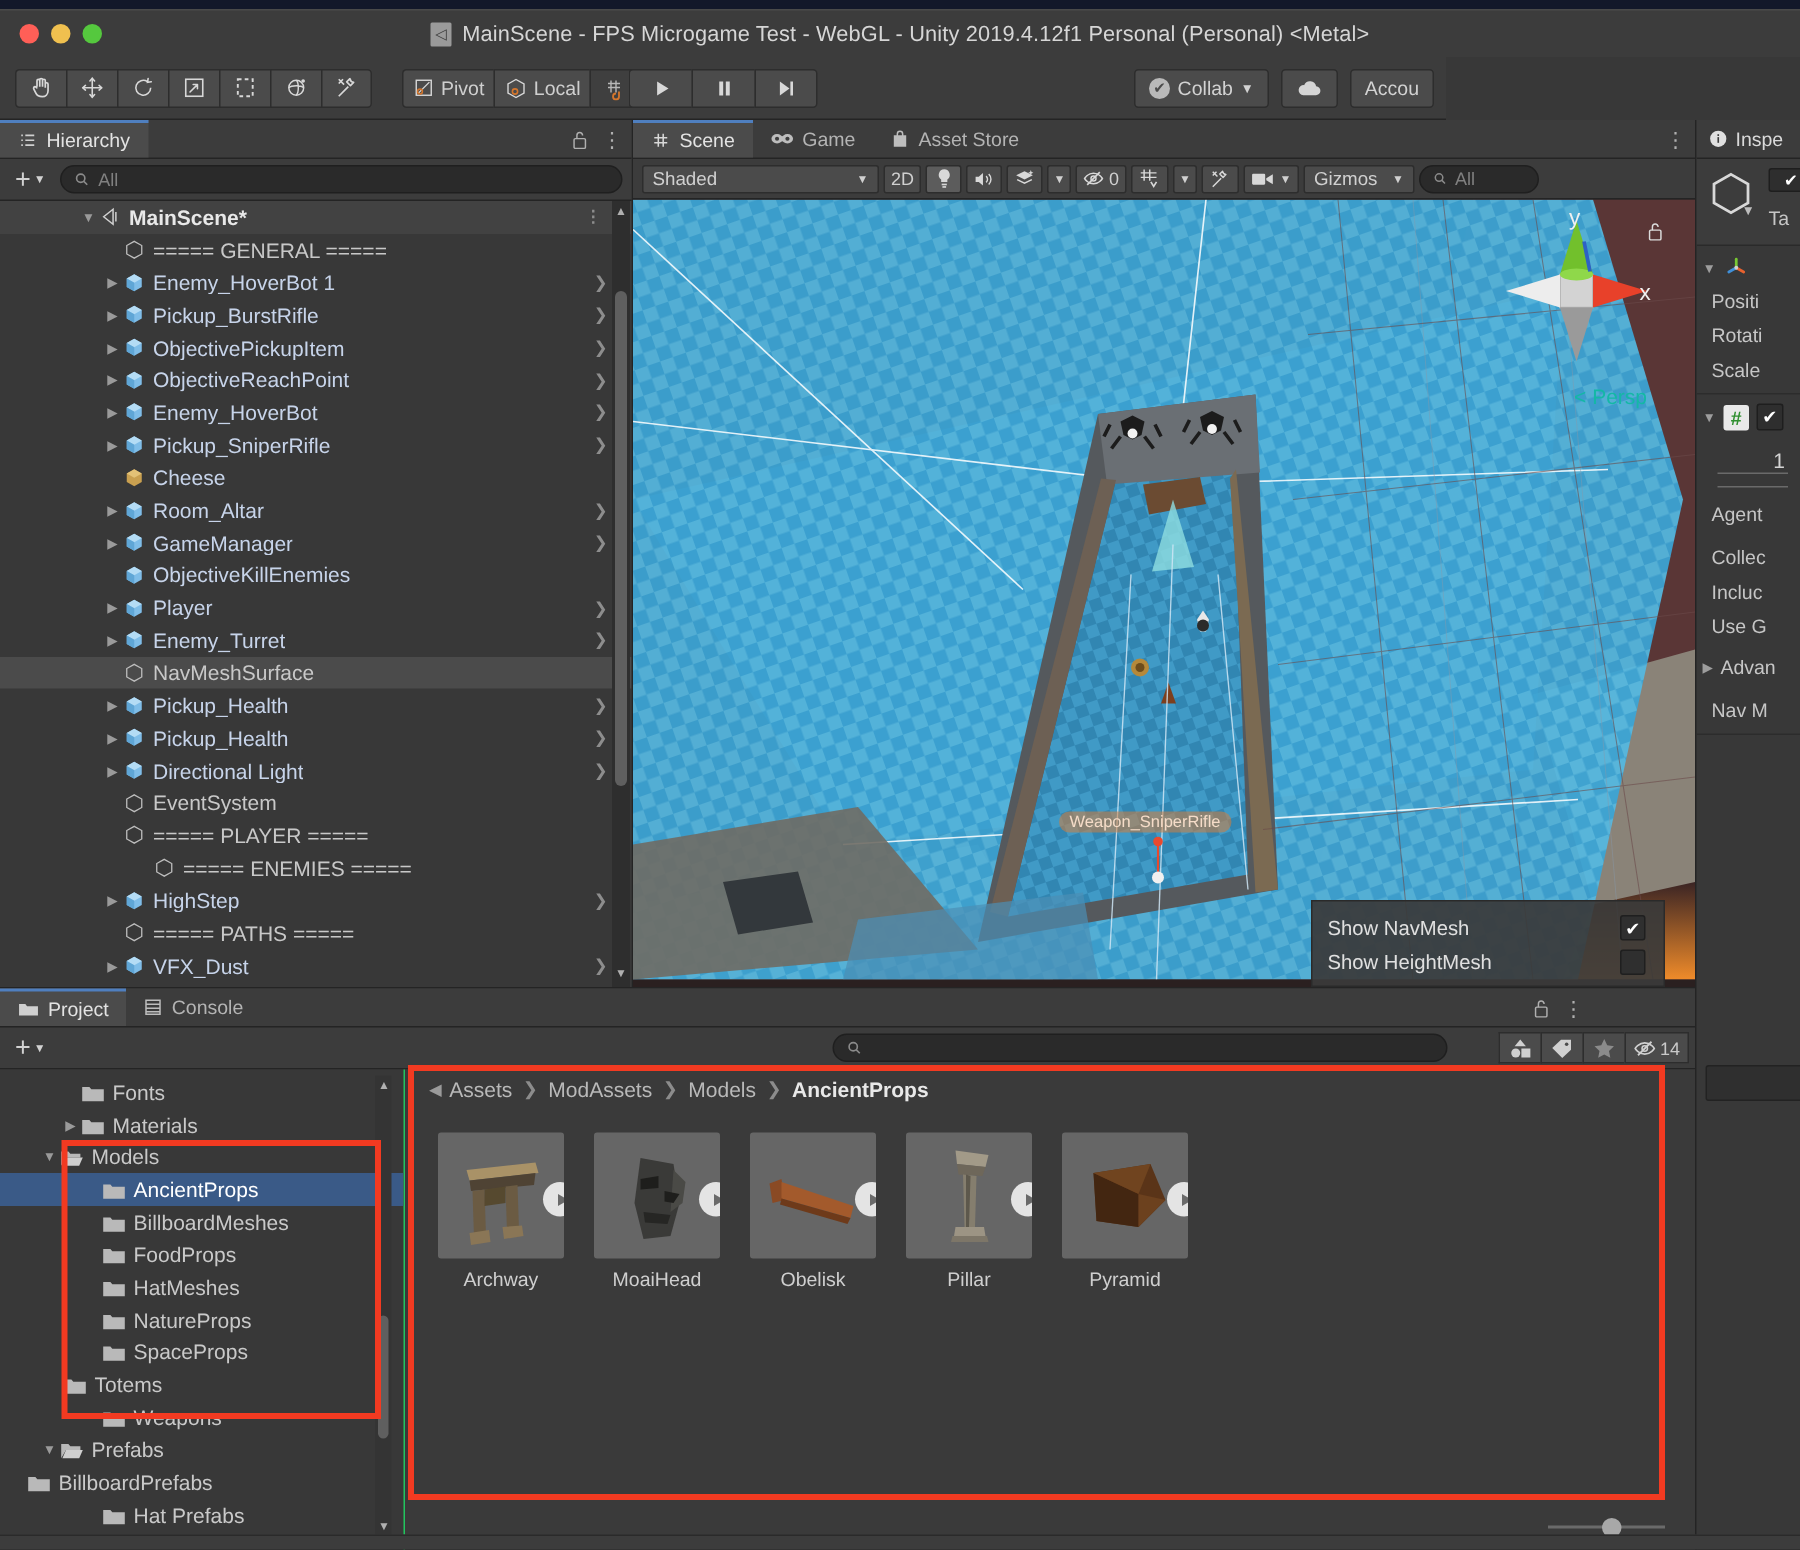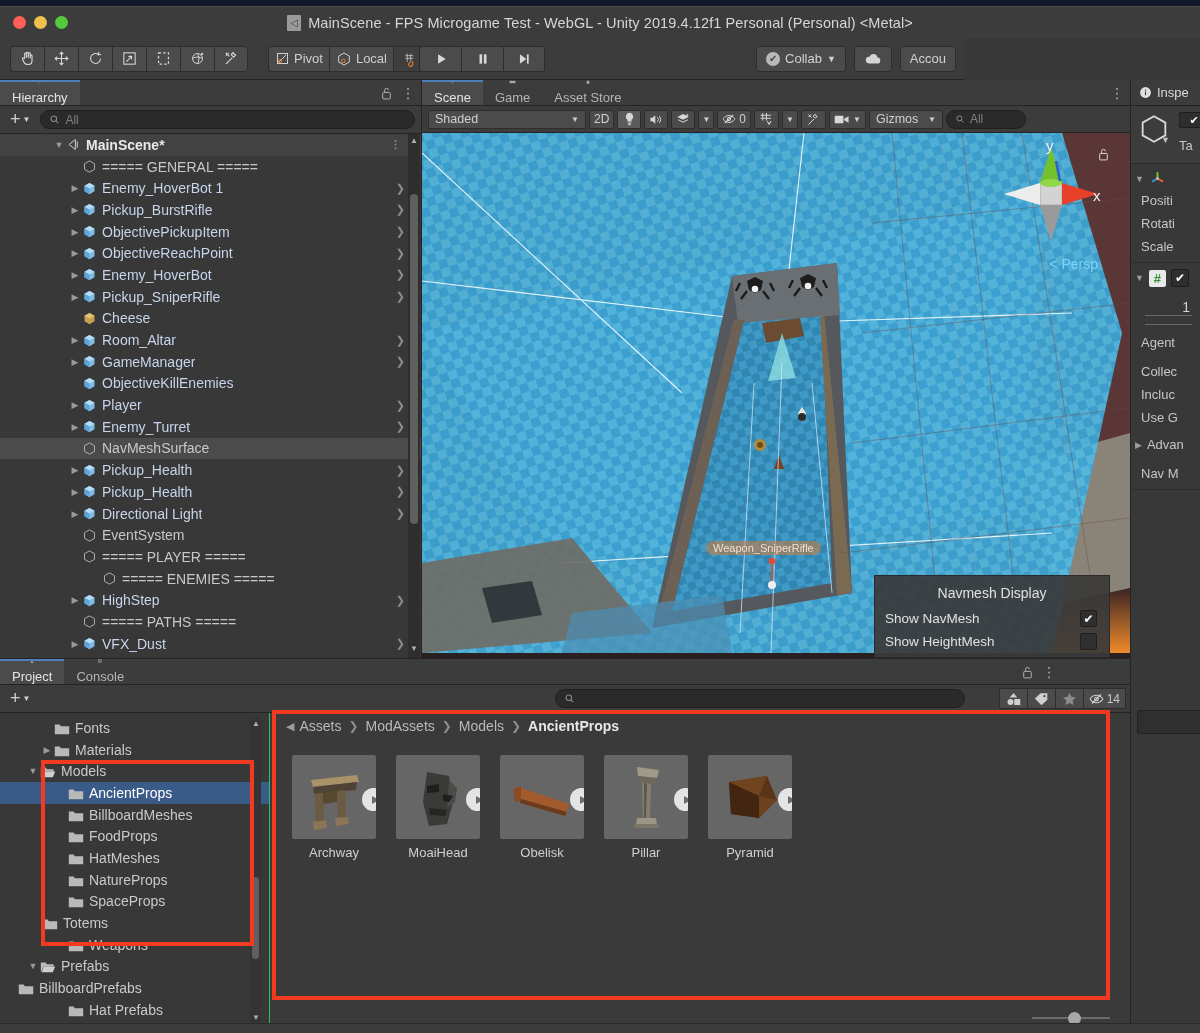--- a/index.html
+++ b/index.html
@@ -67,21 +67,21 @@
     border-radius: 3px; display: flex; align-items: center; color: #d2d2d2; font-size: 13px;
   }
 
   
   .panel-tabrow {
     height: 26px; background: #3c3c3c; display: flex; align-items: stretch;
     border-bottom: 1px solid #242424; position: relative;
   }
   .ptab {
     display: flex; align-items: center; gap: 6px; padding: 0 12px;
-    font-size: 13px; color: #b4b4b4; background: transparent; flex-direction: column;
+    font-size: 13px; color: #b4b4b4; background: transparent;
   }
   .ptab.active { background: #4b4b4b; color: #e3e3e3; border-top: 2px solid #4f7fbf; }
   .tab-tools { position: absolute; right: 6px; top: 0; height: 26px; display: flex; align-items: center; gap: 8px; color: #b0b0b0; }
 
   
   .hierarchy {
     position: absolute; left: 0; top: 80px; width: 422px; height: 578px;
     background: #383838; border-right: 1px solid #242424;
     display: flex; flex-direction: column;
   }
@@ -138,21 +138,21 @@
     position: absolute; right: 20px; bottom: 0; width: 236px;
     background: rgba(58,58,58,.93); border: 1px solid #2a2a2a;
     font-size: 13.5px; color: #e0e0e0; padding: 6px 0 4px;
   }
   .navpop .ptitle { text-align: center; padding: 3px 0 6px; font-size: 14px; }
   .navpop .prow { display: flex; align-items: center; justify-content: space-between; padding: 3px 12px 3px 10px; }
   .cbox { width: 17px; height: 17px; background: #2f2f2f; border: 1px solid #1f1f1f; border-radius: 2px;
           display: flex; align-items: center; justify-content: center; color: #fff; font-size: 12px; }
 
   .gizmo-wrap { position:absolute; right: 24px; top: 6px; width: 110px; height: 135px; }
-  .persp-label { position:absolute; bottom: 2px; right: 8px; color:#7dd3fc; font-size: 14px; }
+  .persp-label { position:absolute; bottom: 2px; right: 8px; color:#14b8a6; font-size: 14px; }
   .lock-ico { position:absolute; right: -4px; top: 8px; color:#d8d8d8; }
 
   
   .inspector {
     position: absolute; left: 1130px; top: 80px; width: 70px; height: 578px;
     background: #383838; border-left: 1px solid #242424; overflow: hidden;
   }
   .insp-tabrow { height: 26px; background: #3c3c3c; display: flex; align-items: center; gap: 5px; padding-left: 8px;
     border-bottom: 1px solid #242424; font-size: 13px; color: #dadada; }
   .insp-head { height: 58px; background: #3c3c3c; border-bottom: 1px solid #2a2a2a; position: relative; padding: 6px; }
@@ -856,21 +856,20 @@
         <span style="position:absolute;left:50px;top:-2px;color:#f0f0f0;font-size:15px">y</span>
         <span style="position:absolute;left:97px;top:48px;color:#f0f0f0;font-size:15px">x</span>
         <span class="persp-label">&lt; Persp</span>
         <svg class="lock-ico" width="13" height="15" viewBox="0 0 24 26" fill="none" stroke="#dcdcdc" stroke-width="1.8">
             <rect x="5" y="11" width="14" height="12" rx="1.5"></rect>
             <path d="M8.5 11V7a3.5 3.5 0 0 1 7 0"></path>
           </svg>
       </div>
 
       <div class="navpop">
-        <div class="ptitle">Navmesh Display</div>
         <div class="prow">
           <span>Show NavMesh</span>
           <span class="cbox">✔</span>
         </div>
         <div class="prow">
           <span>Show HeightMesh</span>
           <span class="cbox"></span>
         </div>
       </div>
     </div>

